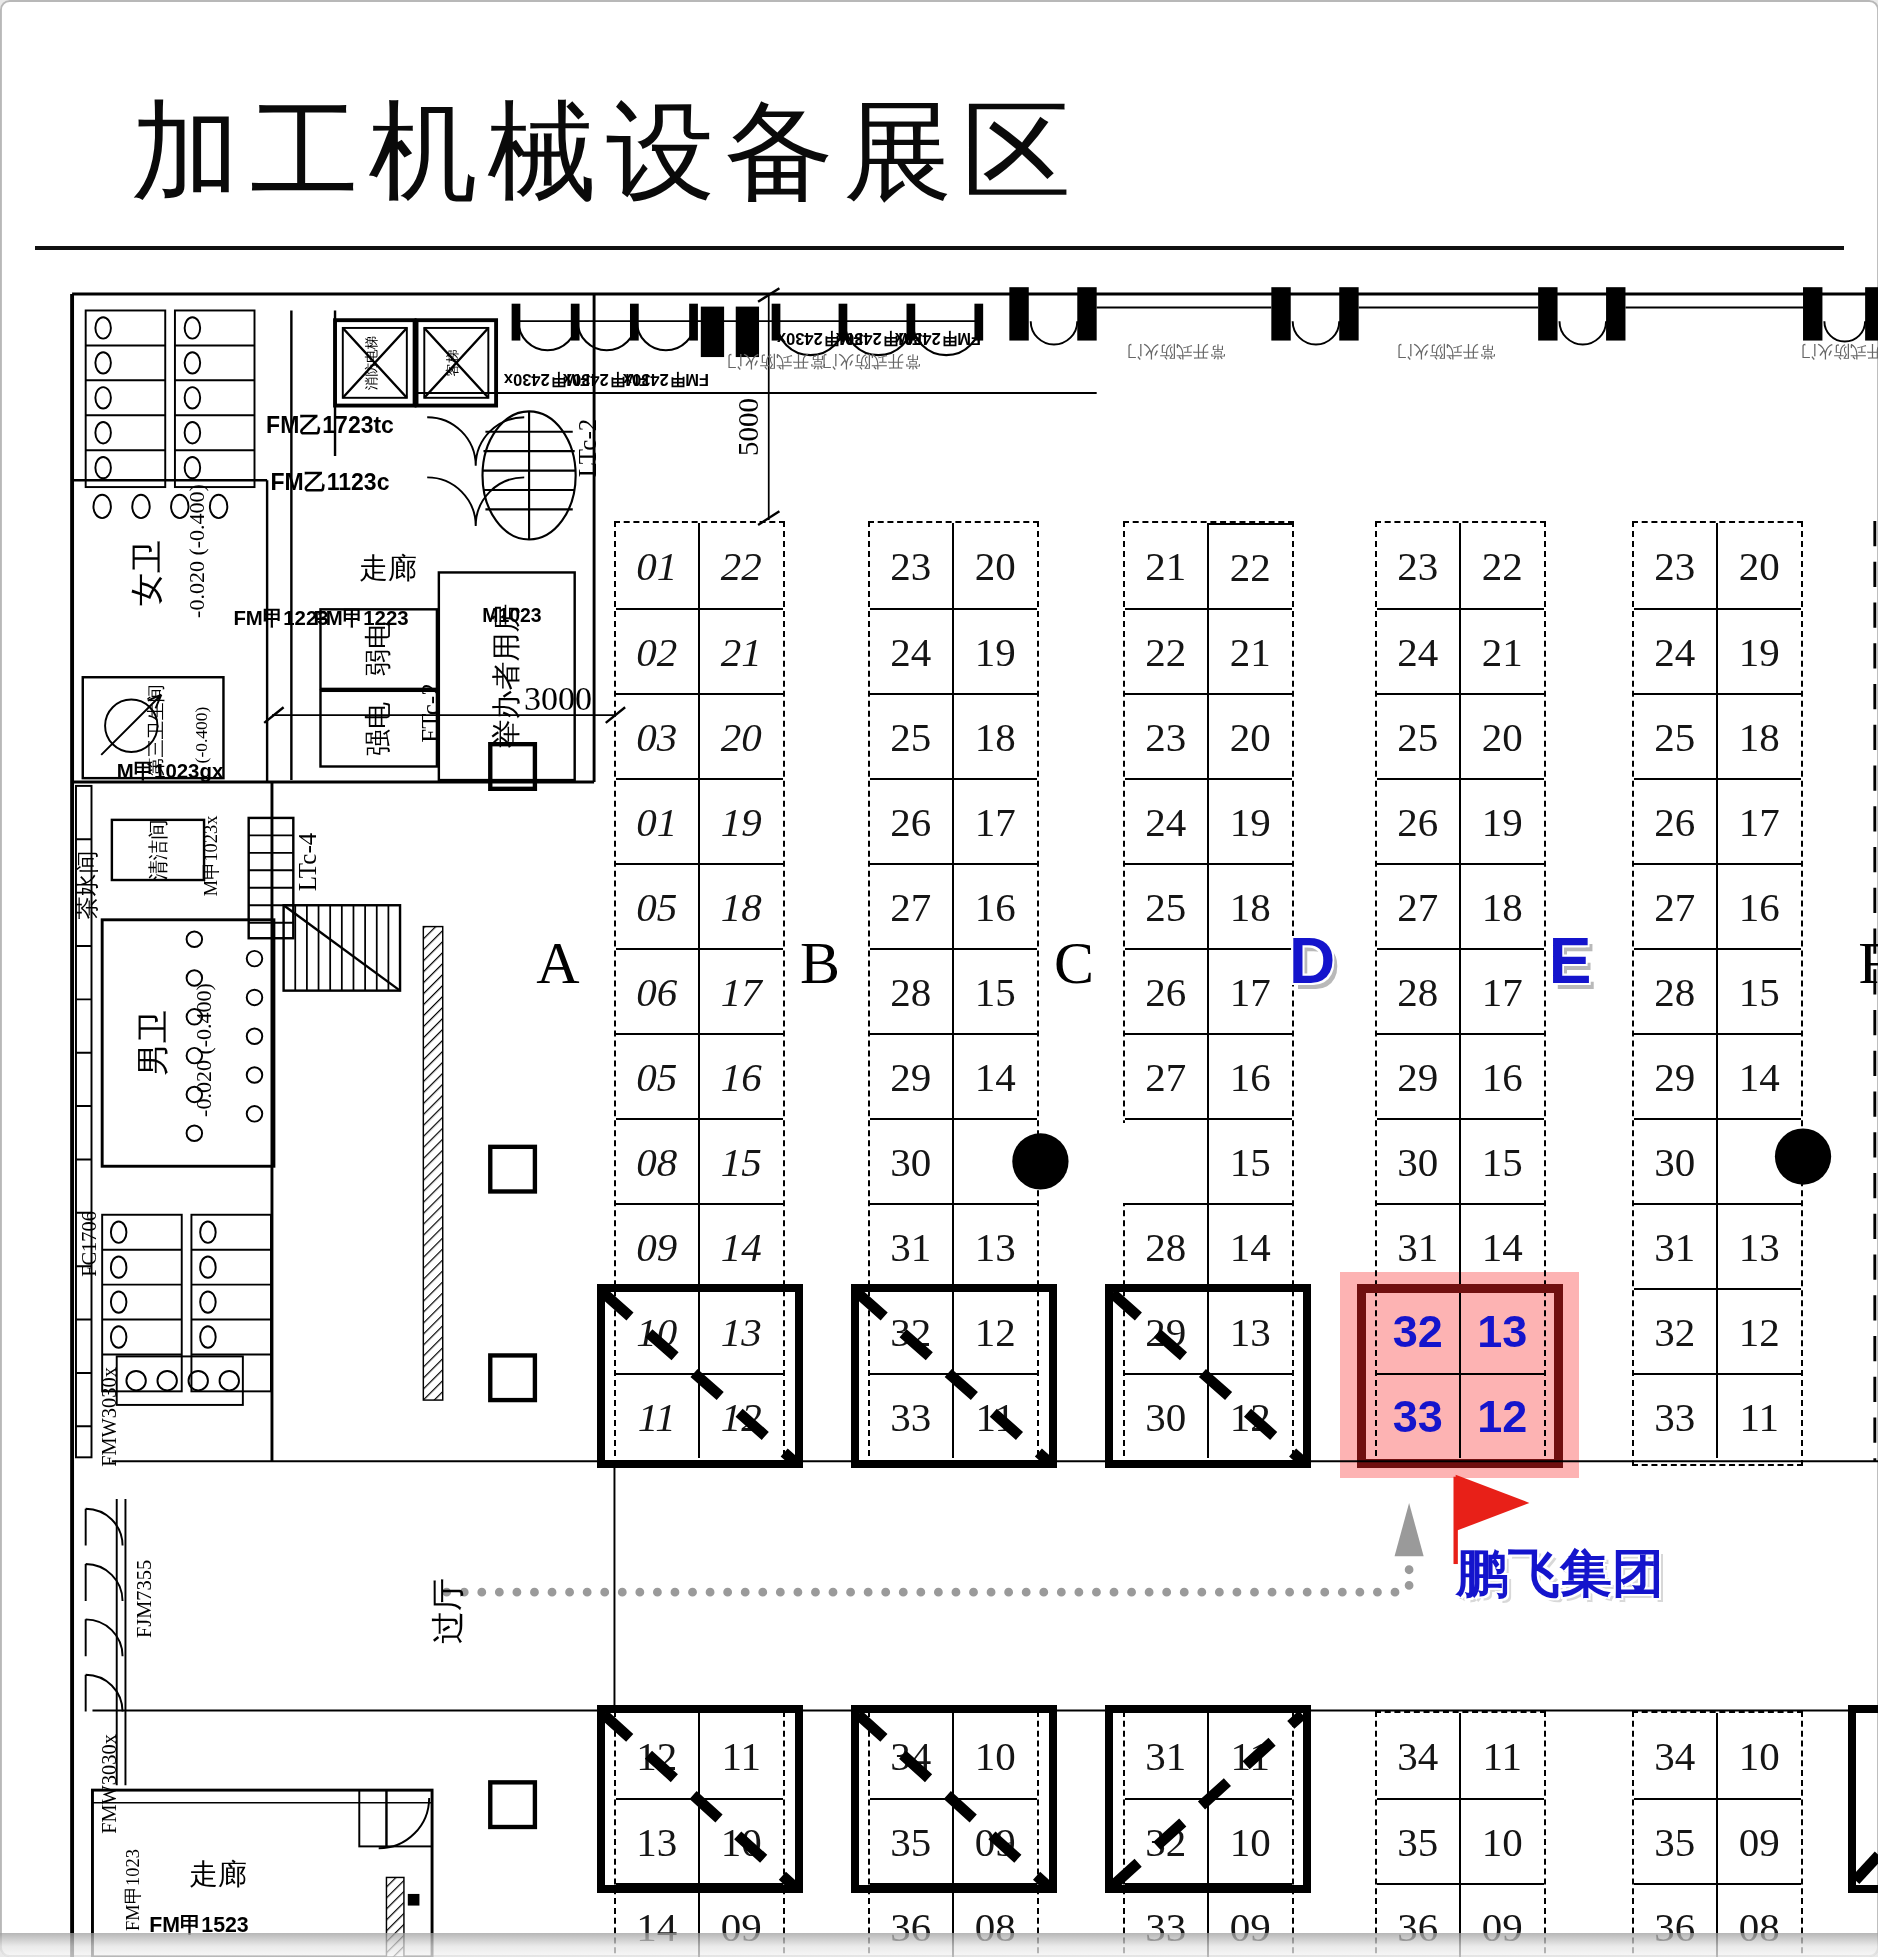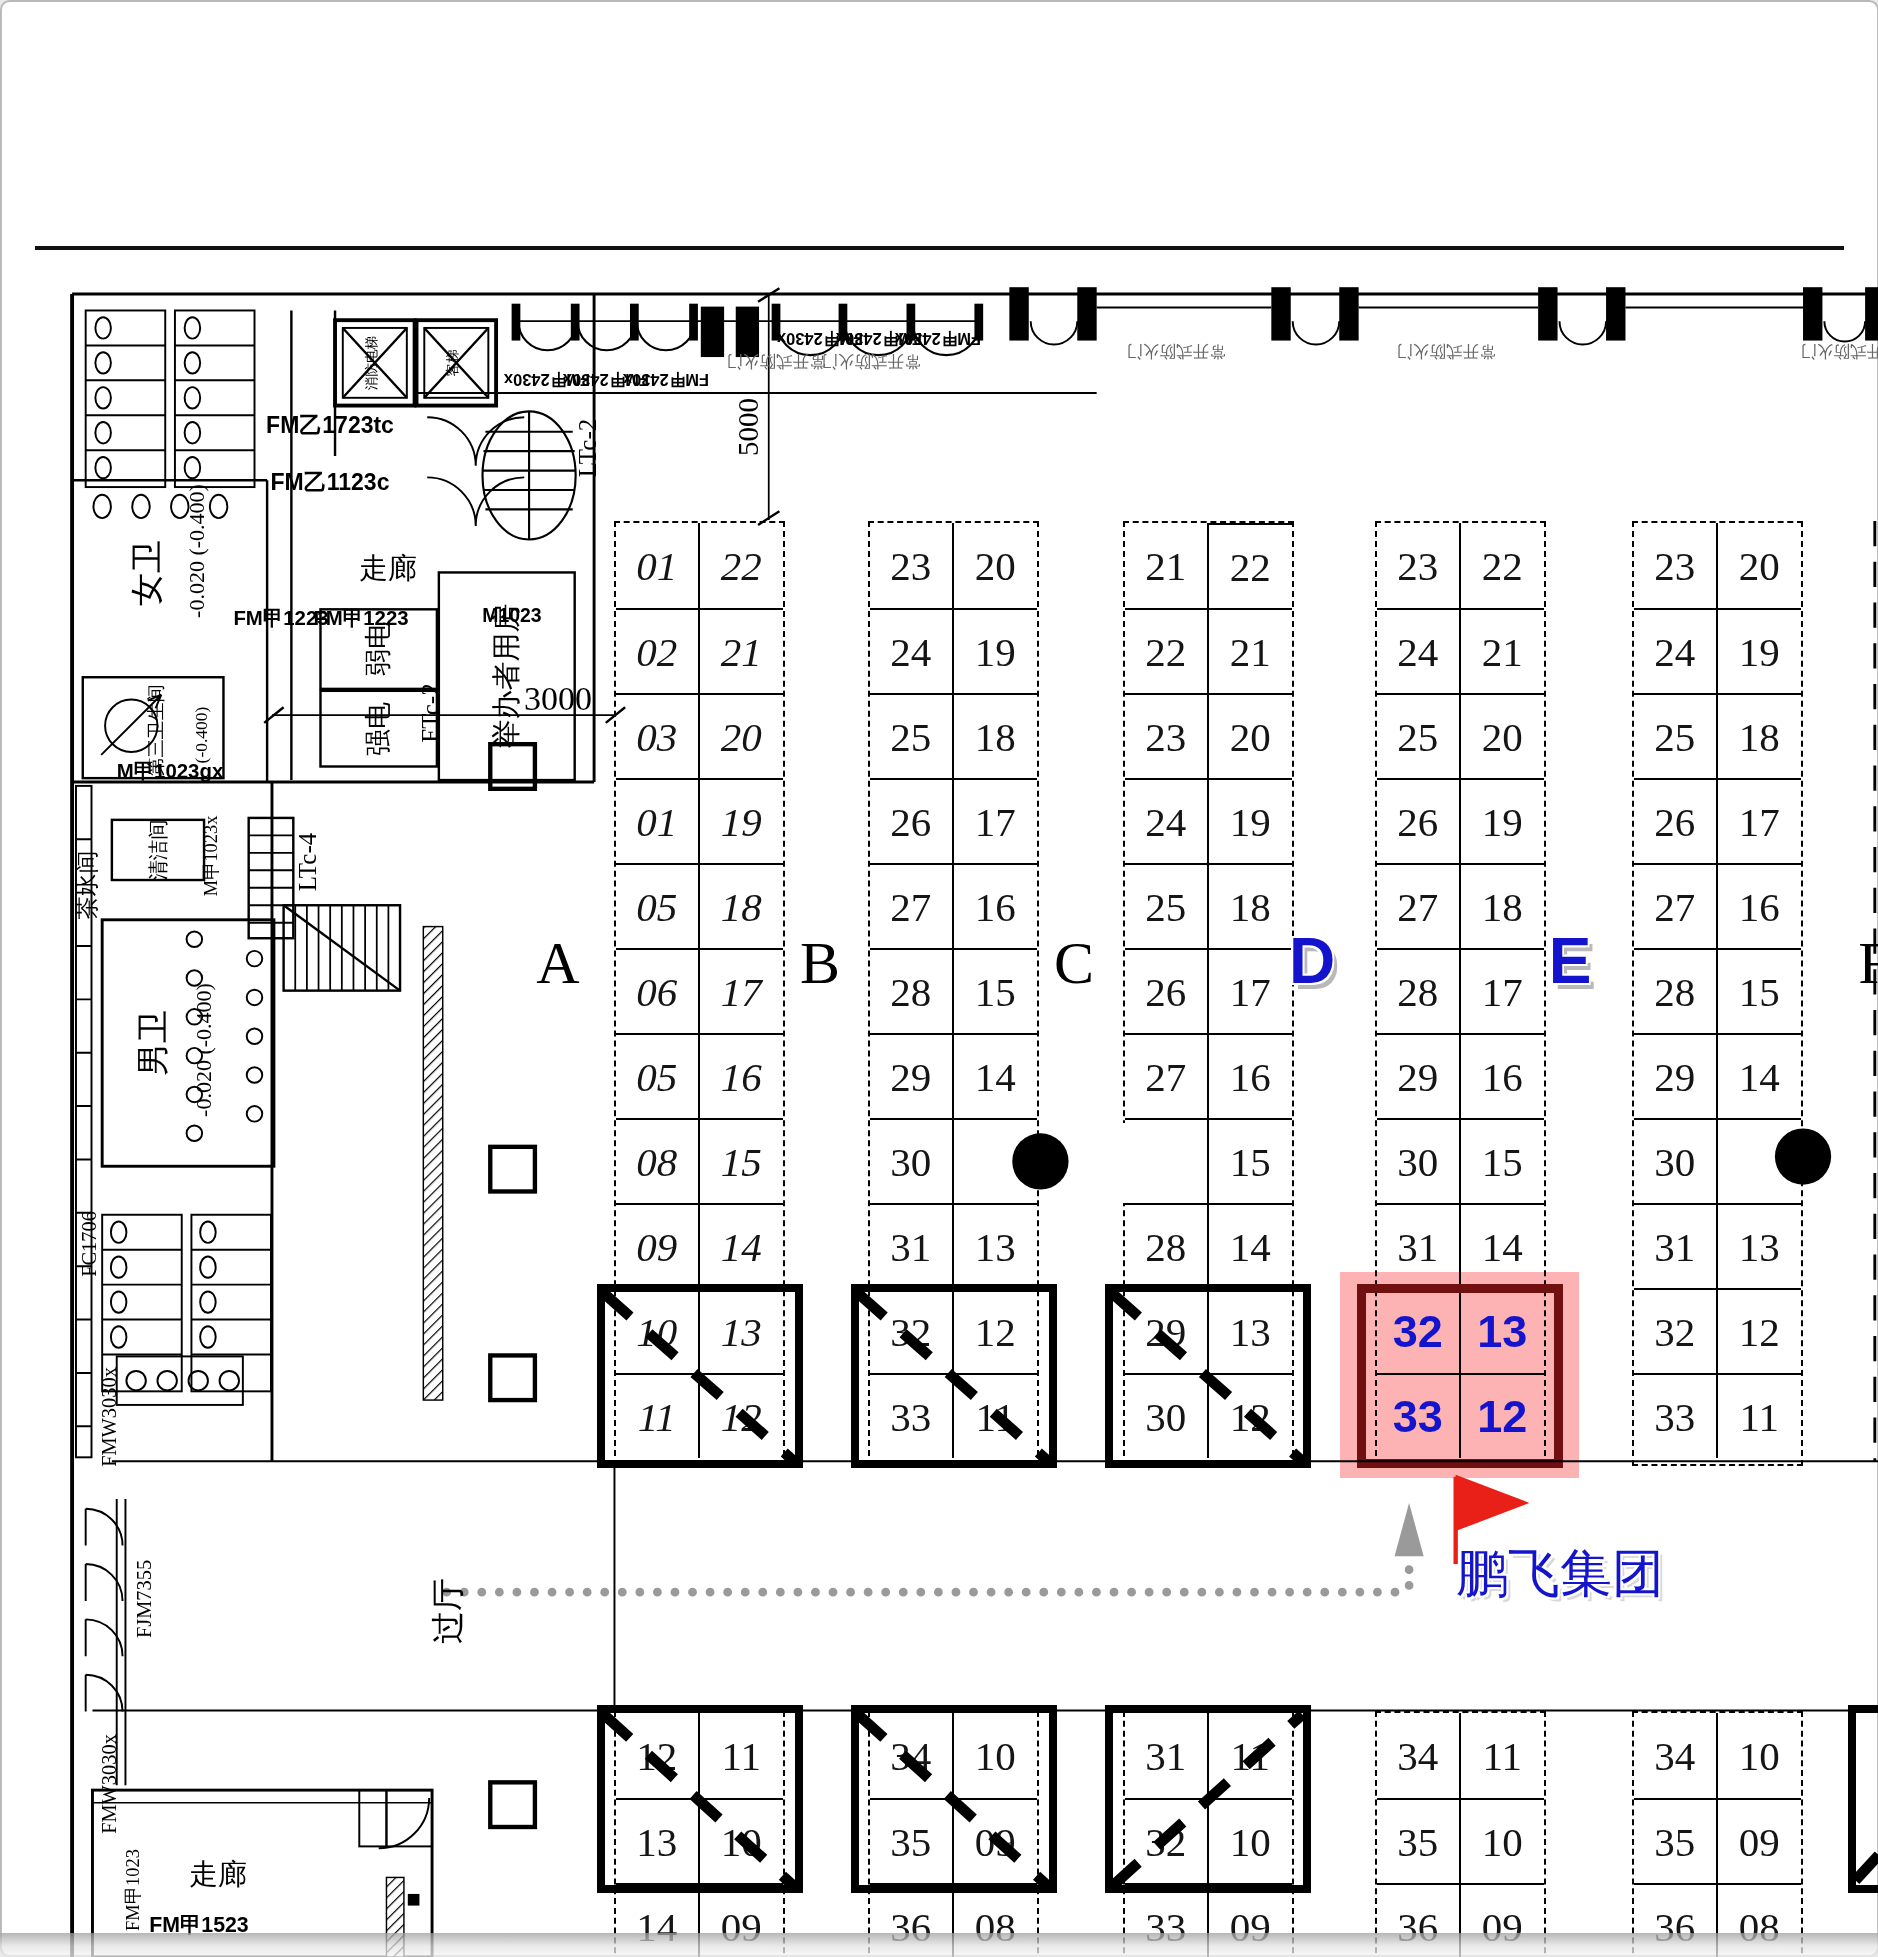--- a/index.html
+++ b/index.html
@@ -26,33 +26,34 @@
   .c.hole{border-right:2.9px solid #000;}
   .patch{position:absolute;left:-4.9px;top:600px;width:6.8px;height:80px;background:#fff;}
   .c.hl{font-family:"Liberation Sans",sans-serif;font-weight:700;font-size:45px;color:#1414cc;}
   
   .xbox{position:absolute;width:206px;height:184px;border:8.7px solid #000;box-sizing:border-box;z-index:3;}
   .xbox.low{top:1705px;height:188px;}
   .hl-fill{position:absolute;left:1340px;top:1272px;width:239px;height:206px;
            background:rgba(250,96,96,.48);z-index:1;}
   .hl-frame{position:absolute;left:1357px;top:1284px;width:206px;height:184px;
             border:9.7px solid #701010;box-sizing:border-box;z-index:3;}
-  .company{font-family:"Liberation Sans",sans-serif;font-weight:400;font-size:52px;color:#1414cc;
+  .company{font-family:"Liberation Sans",sans-serif;font-weight:700;font-size:52px;color:#1414cc;
       text-shadow:-1.9px -1.9px 0 #fff,1.9px -1.9px 0 #fff,-1.9px 1.9px 0 #fff,1.9px 1.9px 0 #fff,3.9px 3.9px 0 #d8d8d8;}
   svg.ov{position:absolute;left:0;top:0;z-index:4;pointer-events:none;}
   .graybar{position:absolute;left:0;top:1933px;width:1879px;height:24px;z-index:7;
            background:linear-gradient(#9e9e9e,#e3e3e3 55%,#f6f6f6);opacity:.75;}
 </style>
 </head>
 <body>
 
 <div class="page">
 
   <div class="hl-fill"></div>
 
+  <div class="lbl title" style="left:606px;top:152px;">加工机械设备展区</div>
   <div class="rule"></div>
 
   <div class="blk bt" style="left:614px;font-style:italic;">
     <div class="c l">01</div>
       <div class="c r">22</div>
     <div class="c l">02</div>
       <div class="c r">21</div>
     <div class="c l">03</div>
       <div class="c r">20</div>
     <div class="c l">01</div>

